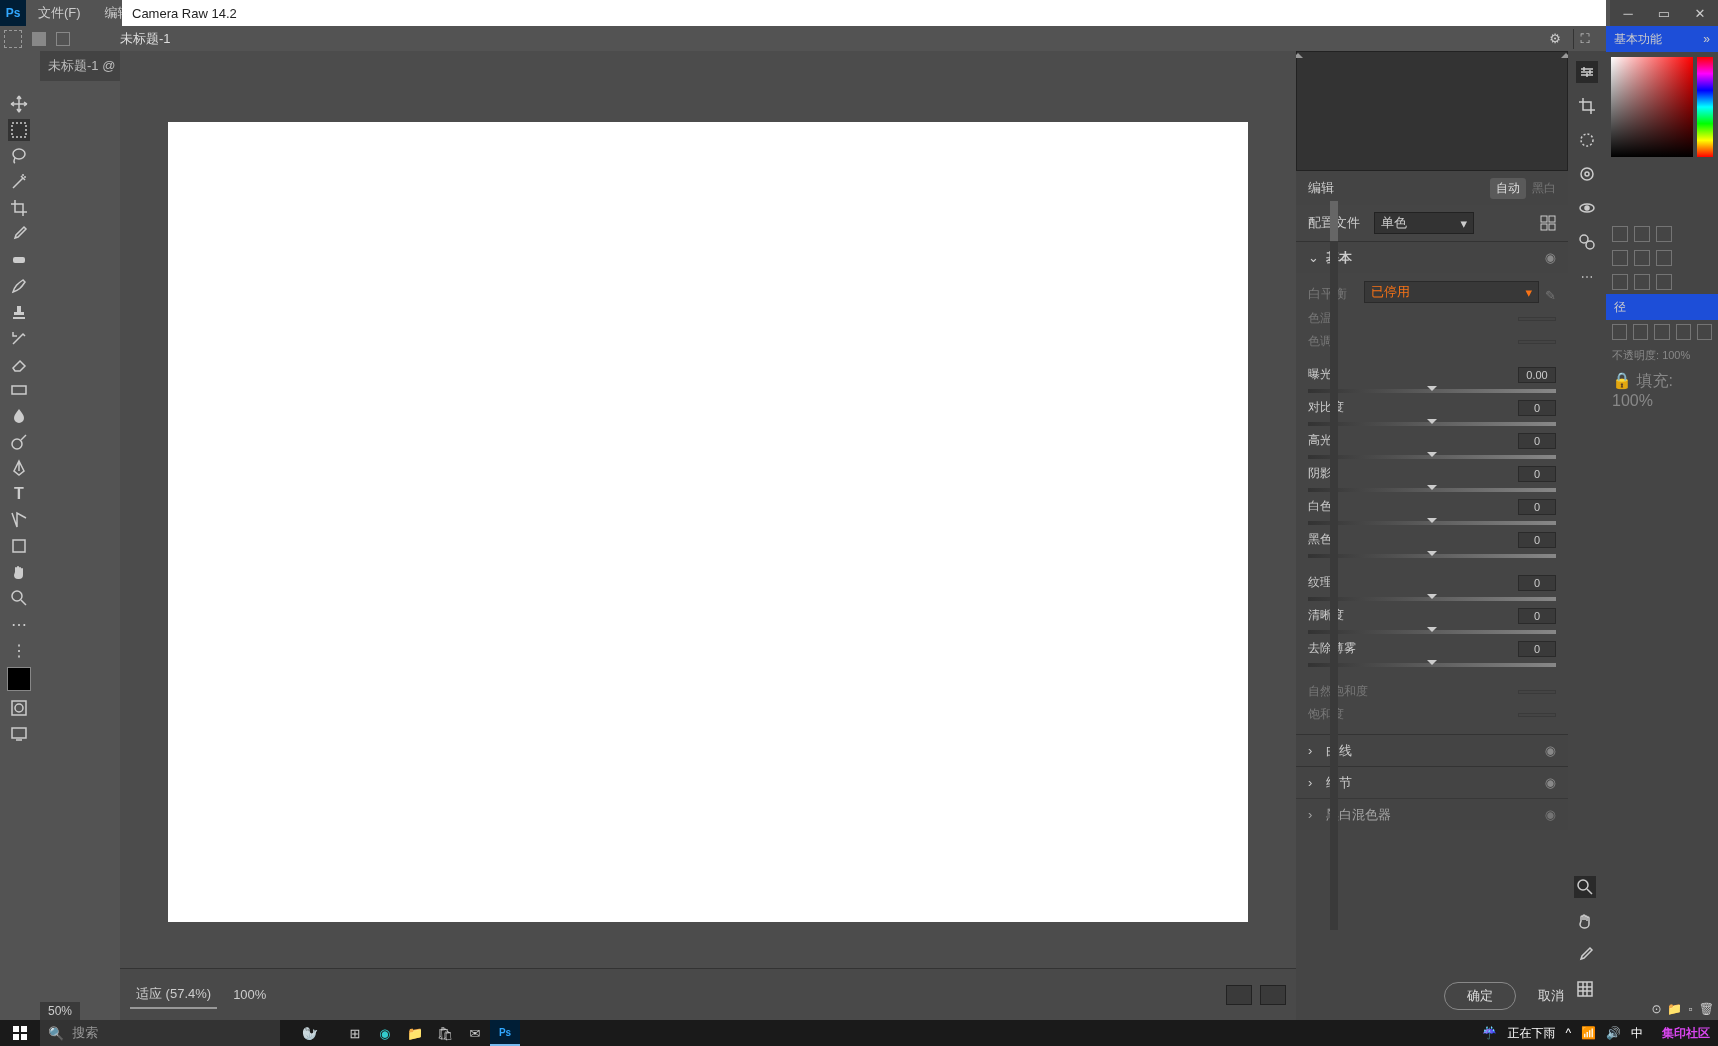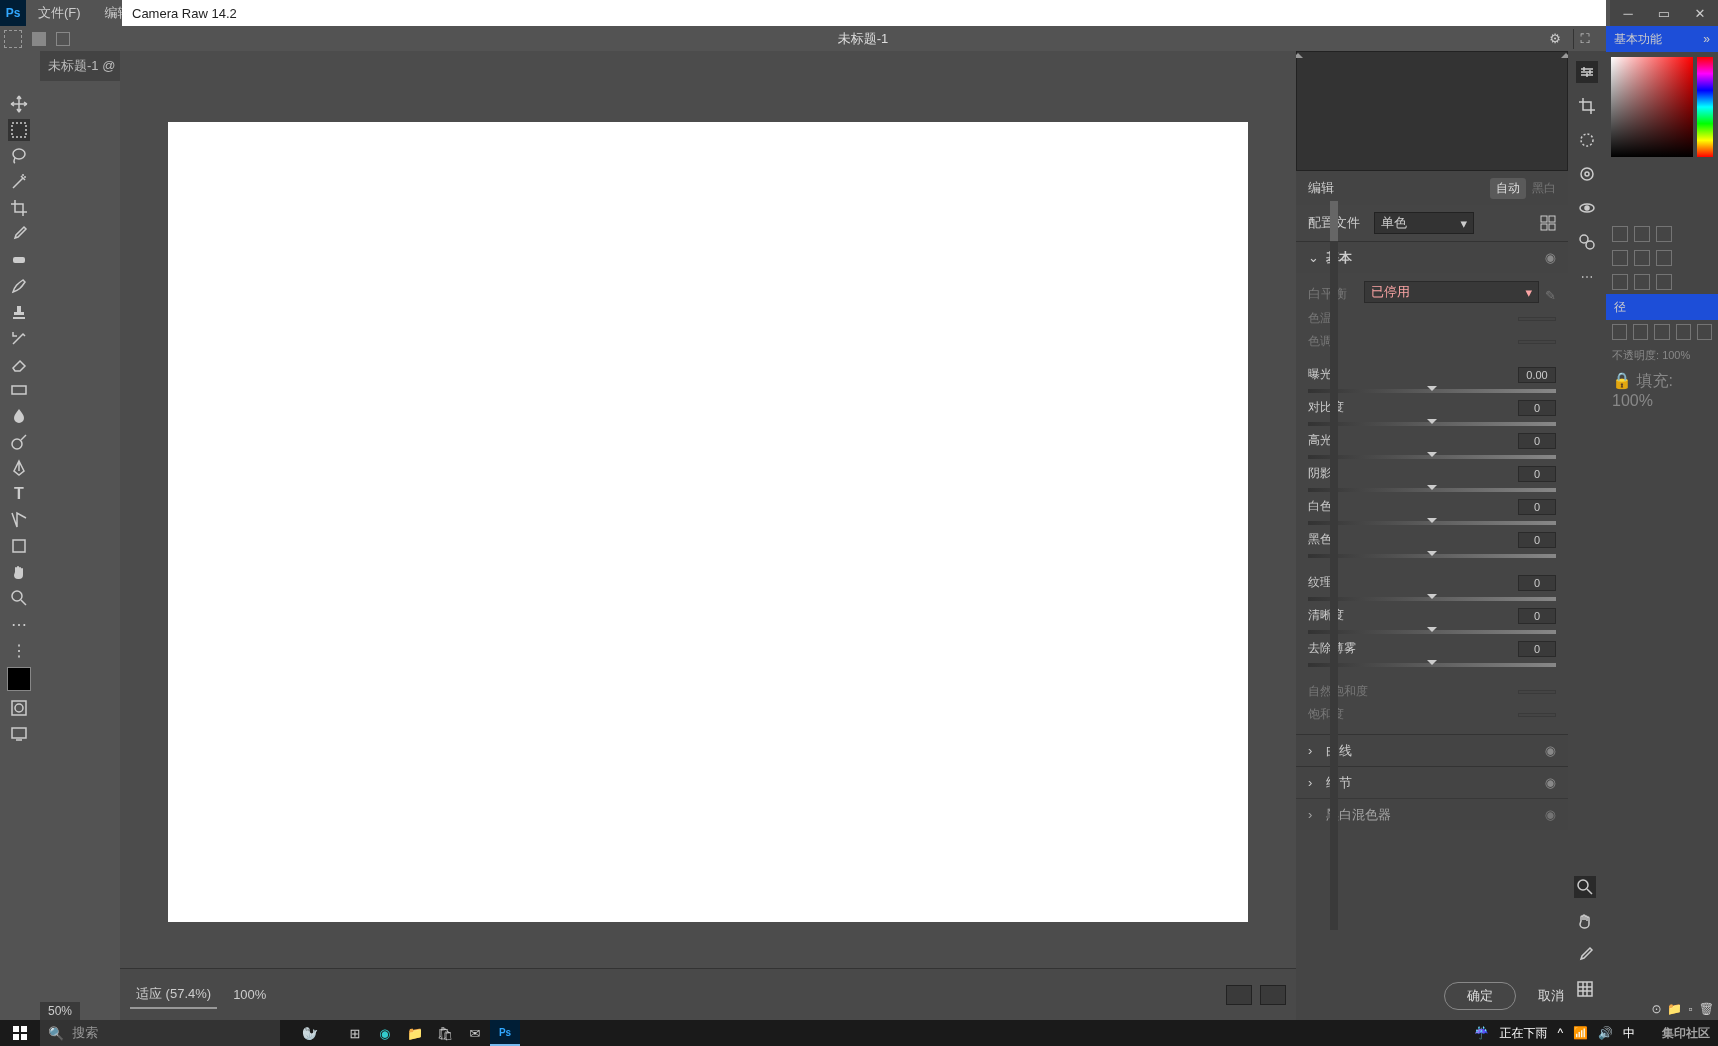--- a/index.html
+++ b/index.html
@@ -5,21 +5,21 @@
 *{margin:0;padding:0;box-sizing:border-box;font-family:"Microsoft YaHei",sans-serif;user-select:none}
 body{background:#535353;width:1718px;height:1046px;overflow:hidden;position:relative}
 .ps-menubar{height:26px;background:#535353;display:flex;align-items:center;color:#ccc;font-size:13px}
 .ps-logo{width:26px;height:26px;background:#001e36;color:#31a8ff;font-weight:bold;font-size:12px;display:flex;align-items:center;justify-content:center}
 .menu-item{padding:0 12px;cursor:default}
 .cr-titlebar{position:absolute;top:0;left:122px;right:112px;height:26px;background:#fff;display:flex;align-items:center;padding:0 10px;color:#222;font-size:13px}
 .win-controls{position:absolute;top:0;right:0;height:26px;display:flex;align-items:center;background:#454545}
 .win-btn{width:36px;height:26px;display:flex;align-items:center;justify-content:center;color:#ccc;font-size:13px}
 .optbar{position:absolute;top:26px;left:0;width:120px;height:25px;background:#535353;display:flex;align-items:center;padding:0 4px;gap:10px}
 .optbar .oicon{width:18px;height:18px;border:1px dashed #999}
-.cr-header{position:absolute;top:26px;left:120px;right:112px;height:25px;background:#535353;color:#ddd;display:flex;align-items:center;justify-content:center;font-size:13px}
+.cr-header{position:absolute;top:26px;left:120px;right:112px;height:25px;background:#535353;color:#ddd;display:flex;align-items:center;font-size:13px}
 .cr-header .hbtn{position:absolute;width:18px;height:18px;color:#ccc;display:flex;align-items:center;justify-content:center}
 .cr-header .gear{right:42px}
 .cr-header .expand{right:12px}
 .cr-header .sep{position:absolute;right:32px;width:1px;height:20px;background:#333}
 .tab-bar{position:absolute;top:51px;left:40px;height:30px;display:flex;align-items:center;color:#bbb;font-size:13px;padding:0 8px;background:#434343}
 .tool-col{position:absolute;top:81px;left:0;width:38px;bottom:26px;background:#535353;display:flex;flex-direction:column;align-items:center;padding-top:10px}
 .tool{width:22px;height:22px;margin:2px 0;color:#ccc;display:flex;align-items:center;justify-content:center;font-size:16px;position:relative}
 .tool.sel{background:#333}
 .tool svg{width:18px;height:18px;stroke:#ccc;fill:none;stroke-width:1.5}
 .tool.fill svg{fill:#ccc;stroke:none}
@@ -47,21 +47,21 @@
 .profile-row{height:36px;display:flex;align-items:center;padding:0 12px;gap:14px}
 .profile-row .sel{flex:1;max-width:100px;background:#333;border:1px solid #222;height:22px;display:flex;align-items:center;padding:0 6px}
 .profile-row .grid{margin-left:auto;width:16px;height:16px}
 .section-h{height:32px;display:flex;align-items:center;padding:0 12px;background:#444;border-top:1px solid #333;cursor:default}
 .section-h .chev{width:12px;margin-right:6px}
 .section-h .eye{margin-left:auto;opacity:0.5}
 .section-h .bold{font-weight:600}
 .section-body{padding:4px 12px 8px}
 .wb-row{display:flex;align-items:flex-end;gap:6px;padding:4px 0}
 .wb-row .lbl{color:#777;width:50px}
-.wb-row .sel{flex:1;background:#383838;border:1px solid #2a2a2a;height:22px;color:#fca5a5;padding:0 6px;display:flex;align-items:center;justify-content:space-between}
+.wb-row .sel{flex:1;background:#383838;border:1px solid #2a2a2a;height:22px;color:#f97316;padding:0 6px;display:flex;align-items:center;justify-content:space-between}
 .wb-row .drop{color:#777}
 .slider-row{padding:3px 0}
 .slider-row .top{display:flex;justify-content:space-between;align-items:center;font-size:12px}
 .slider-row .lbl{color:#ccc}
 .slider-row.dis .lbl{color:#777}
 .slider-row .val{width:38px;text-align:center;border:1px solid #2a2a2a;background:#3a3a3a;font-size:11px;padding:1px 0}
 .slider-row.dis .val{background:#444;border-color:#3a3a3a}
 .slider-row .track{height:4px;background:linear-gradient(to right,#333,#888);margin-top:6px;position:relative}
 .slider-row .thumb{position:absolute;left:50%;transform:translateX(-50%);top:-3px;width:0;height:0;border:5px solid transparent;border-top-color:#ccc}
 .slider-gap{height:10px}
@@ -77,21 +77,21 @@
 .right-docks .sat::after{content:"";position:absolute;inset:0;background:linear-gradient(to top,#000,transparent)}
 .right-docks .iconrow{display:flex;gap:6px;padding:4px 6px;opacity:0.7}
 .right-docks .iconrow .ic{width:16px;height:16px;border:1px solid #888}
 .status-zoom{position:absolute;bottom:26px;left:40px;background:#3a3a3a;color:#ccc;font-size:12px;padding:2px 8px}
 .taskbar{position:absolute;bottom:0;left:0;right:0;height:26px;background:#1a1a1a;display:flex;align-items:center;color:#fff;font-size:13px}
 .taskbar .start{width:40px;height:26px;display:flex;align-items:center;justify-content:center}
 .taskbar .search{width:240px;height:26px;background:#333;display:flex;align-items:center;padding:0 8px;color:#999;gap:8px}
 .taskbar .ticon{width:30px;height:26px;display:flex;align-items:center;justify-content:center;color:#ccc}
 .taskbar .ticon.active{border-bottom:2px solid #76b9ed}
 .taskbar .tray{margin-left:auto;display:flex;align-items:center;gap:10px;padding:0 8px;font-size:12px}
-.taskbar .watermark{color:#a3a3a3;font-weight:bold;margin-left:17px}
+.taskbar .watermark{color:#d946ef;font-weight:bold;margin-left:9px}
 .bottom-tools{position:absolute;right:4px;width:34px;display:flex;flex-direction:column;gap:12px;align-items:center}
 .scrollbar{position:absolute;top:150px;right:268px;bottom:90px;width:8px;background:#3a3a3a}
 .scrollbar .sthumb{width:8px;height:40px;background:#666;position:absolute;top:0}
 </style>
 </head>
 <body>
 
 <div class="ps-menubar">
   <div class="ps-logo">Ps</div>
   <div class="menu-item">文件(F)</div>

